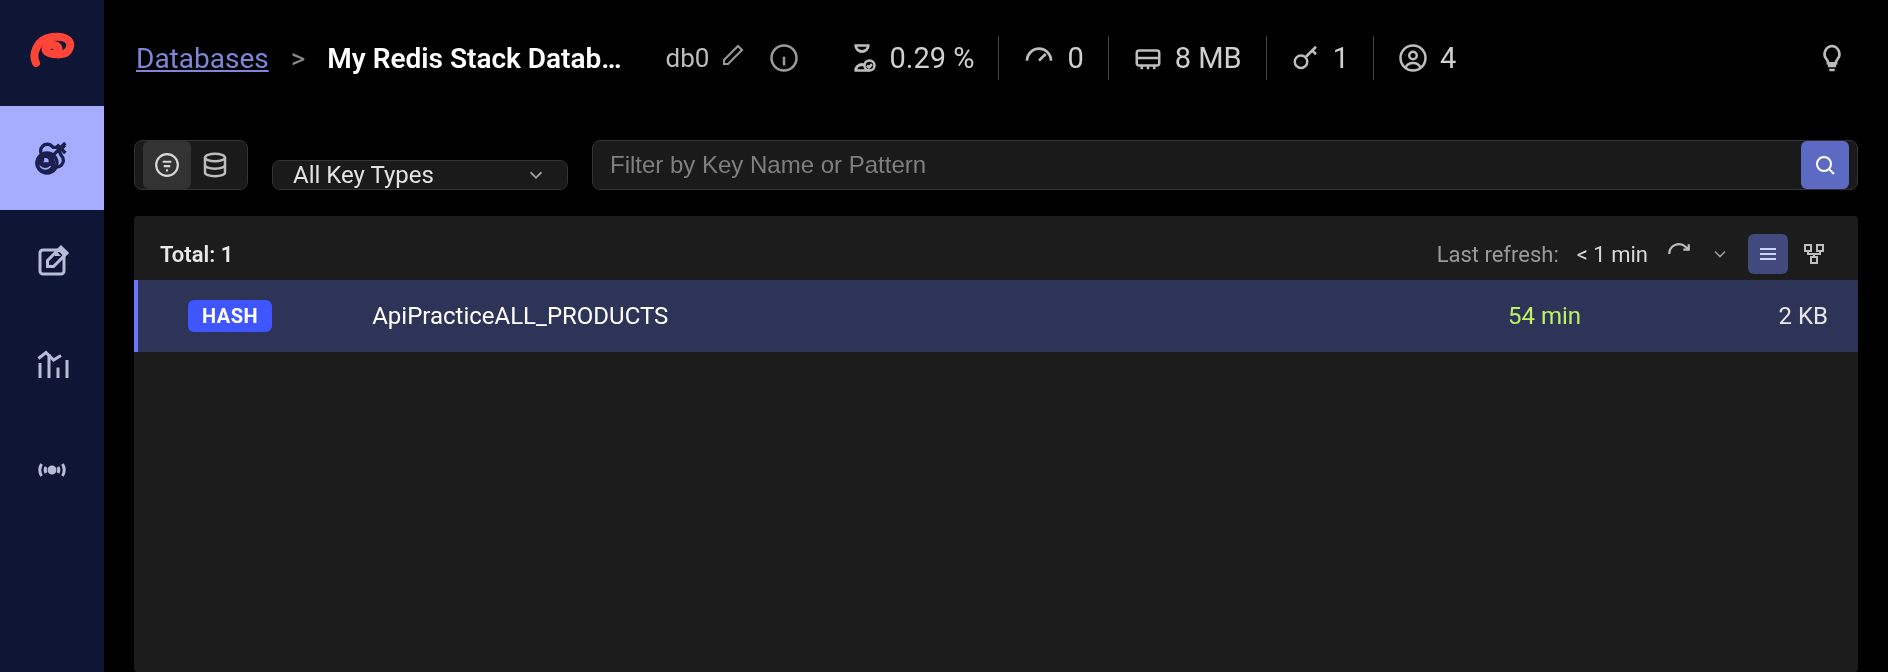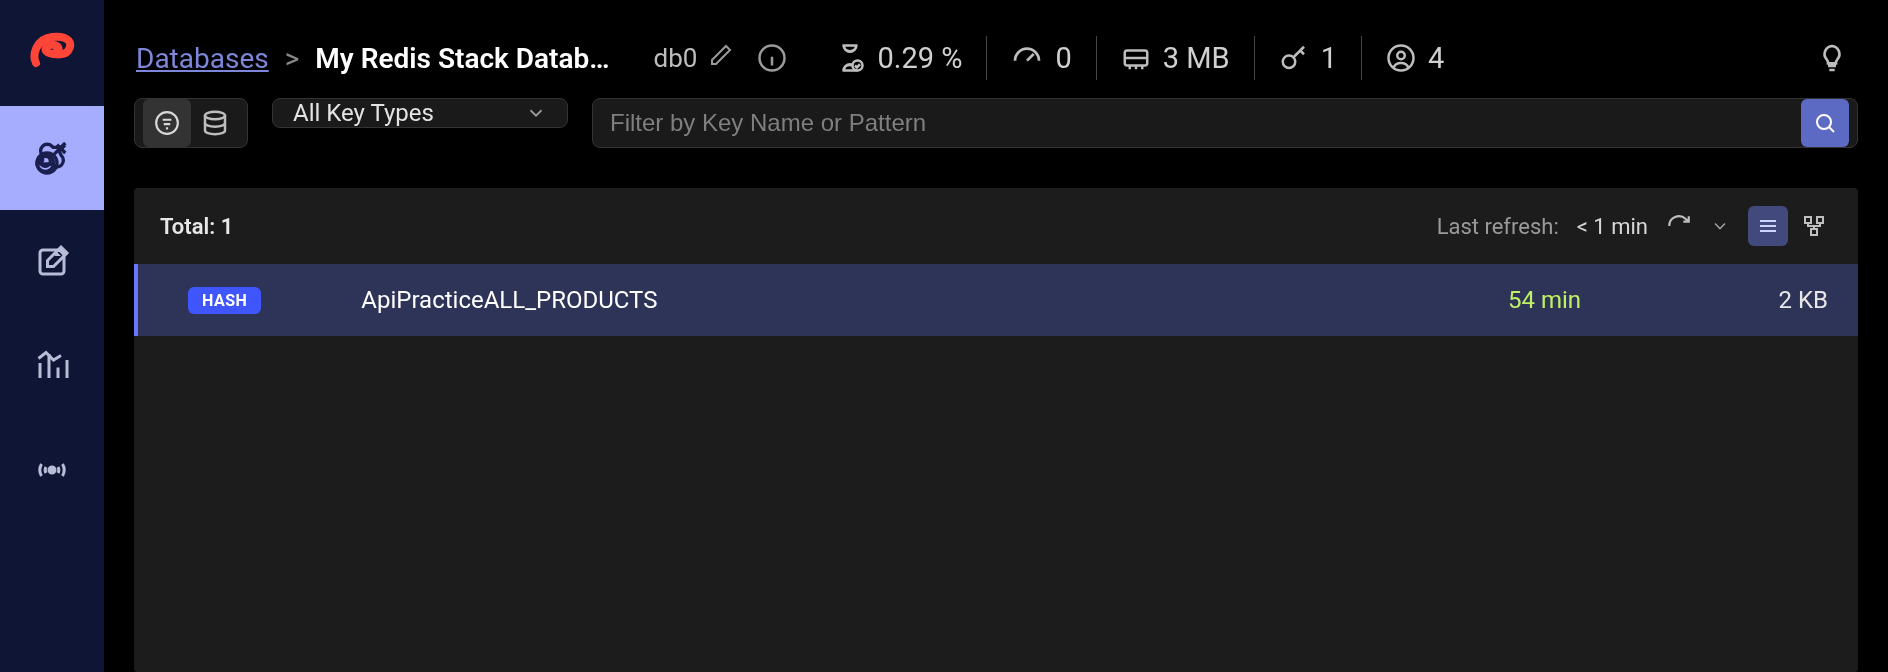--- a/index.html
+++ b/index.html
@@ -62,40 +62,40 @@
   
   .header{
     height:80px;
     display:flex;
     align-items:center;
     padding:0 40px 0 32px;
     gap:24px;
     margin-top:18px;
   }
   .breadcrumb{
-    display:flex;align-items:center;gap:16px;
+    display:flex;align-items:center;gap:22px;
     font-size:28px;
     white-space:nowrap;
   }
   .breadcrumb a{color:var(--link);text-decoration:underline;}
   .breadcrumb .sep{color:var(--muted);}
   .breadcrumb .current{color:#fff;font-weight:600;}
   .db-tag{display:flex;align-items:flex-start;gap:12px;color:#bdbdbd;font-size:26px;margin-left:20px;}
   .stat{display:flex;align-items:center;gap:12px;color:#d0d0d0;font-size:29px;}
   .vdiv{width:1px;height:44px;background:#444;}
   .header .spacer{flex:1;}
   .bulb{margin-left:auto;color:#bdbdbd;}
 
   
   .toolbar{
     display:flex;
-    align-items:flex-start;
+    align-items:flex-end;
     gap:24px;
     padding:0 30px;
-    margin-top:0;
+    margin-top:28px;
     height:64px;
   }
   .seg{
     display:flex;align-items:center;
     background:var(--panel);
     border:1px solid #333;
     border-radius:8px;
   }
   .seg.icons{padding:0 8px;gap:0;}
   .iconbtn{
@@ -145,21 +145,21 @@
   .list-area{
     margin:26px 30px 0 30px;
     background:#1c1c1c;
     border-radius:4px;
     display:flex;flex-direction:column;
     flex:1;
     overflow:hidden;
   }
   .list-header{
     display:flex;align-items:center;justify-content:space-between;
-    padding:18px 24px 18px 26px;
+    padding:18px 24px 6px 26px;
     font-size:22px;
   }
   .list-header .left{color:#e8e8e8;font-weight:600;}
   .list-header .right{display:flex;align-items:center;gap:18px;color:#9a9a9a;font-size:22px;}
   .view-toggle{display:flex;gap:6px;align-items:center;}
   .view-toggle .vt{
     width:40px;height:40px;border-radius:6px;
     display:flex;align-items:center;justify-content:center;color:#bfbfbf;
   }
   .view-toggle .vt.active{background:#42497d;color:#cdd3ff;}
@@ -171,21 +171,21 @@
     border-left:4px solid #6a76ff;
     padding-left:50px;
     padding-right:30px;
     gap:40px;
     color:#fff;
     font-size:24px;
   }
   .badge{
     background:var(--badge);
     color:#fff;
-    font-size:16px;font-weight:700;
+    font-size:20px;font-weight:700;
     border-radius:6px;
     padding:4px 14px;
     letter-spacing:.5px;
   }
   .key-name{flex:1;white-space:nowrap;overflow:hidden;text-overflow:ellipsis;}
   .ttl{width:160px;text-align:left;color:#bef264;}
   .size{width:120px;text-align:right;color:#e6e6e6;}
 
   svg{display:block;}
 </style>
@@ -279,21 +279,21 @@
           <path d="M12 14l5-5"></path>
       </svg>
       <span>0</span>
     </div>
     <div class="vdiv"></div>
     <div class="stat">
       <svg width="30" height="30" viewBox="0 0 24 24" fill="none" stroke="#bdbdbd" stroke-width="2">
         <rect x="3" y="6" width="18" height="12" rx="2"></rect>
           <path d="M7 18v3M12 18v3M17 18v3M3 12h18"></path>
       </svg>
-      <span>3 MB</span>
+      <span>8 MB</span>
     </div>
     <div class="vdiv"></div>
     <div class="stat">
       <svg width="30" height="30" viewBox="0 0 24 24" fill="none" stroke="#bdbdbd" stroke-width="2">
         <circle cx="8" cy="15" r="5"></circle>
           <path d="M12 11l8-8M17 6l3 3"></path>
       </svg>
       <span>1</span>
     </div>
     <div class="vdiv"></div>

